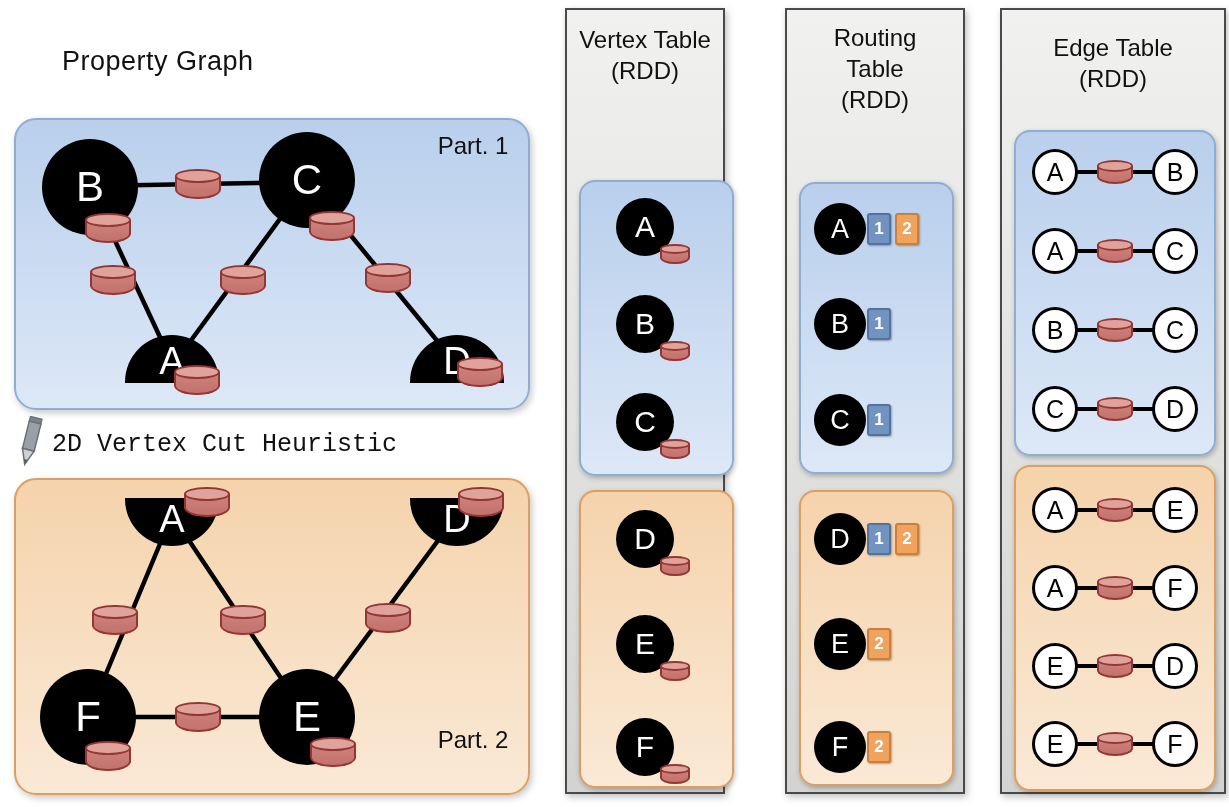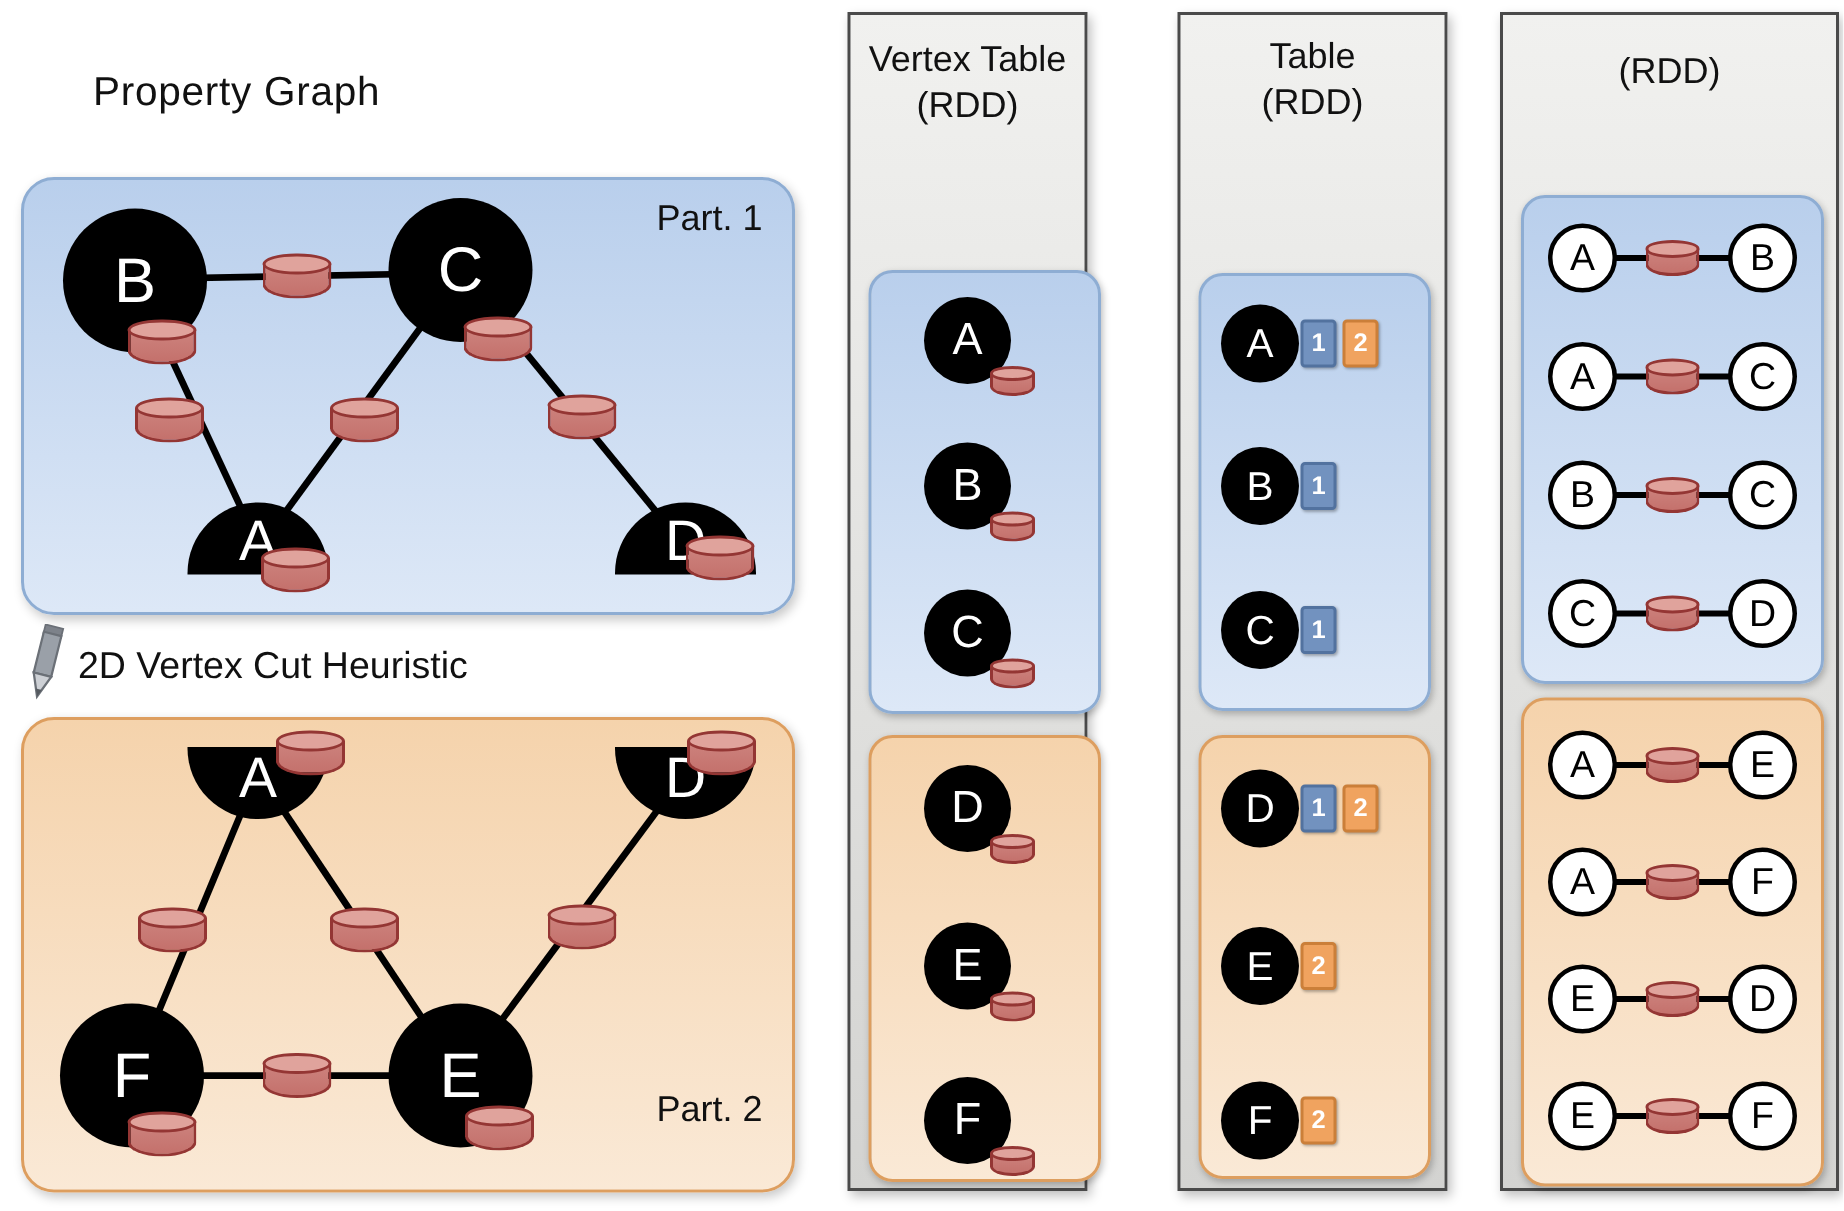--- a/index.html
+++ b/index.html
@@ -3,21 +3,21 @@
 <meta charset="utf-8">
 <style>
   html,body { margin:0; padding:0; background:#ffffff; }
   .canvas {
     position:relative; width:1229px; height:807px; background:#ffffff;
     font-family:"Liberation Sans", sans-serif; color:#111; overflow:hidden;
   }
   .abs { position:absolute; }
 
   .section-title { font-size:27px; letter-spacing:0.5px; z-index:3; }
-  .heuristic-label { font-size:25px; z-index:3; }
+  .heuristic-label { font-size:25px; z-index:3;font-family:Liberation Mono, monospace; }
   .plabel { font-size:24px; z-index:3; text-align:center; width:86px; }
 
   
   .pbox { border-radius:22px; box-sizing:border-box; z-index:0;
           box-shadow:2px 3px 7px rgba(0,0,0,0.22); }
   .pbox.blue   { background:linear-gradient(180deg,#b9cfec 0%,#dde8f7 100%); border:2px solid #8eadd3; }
   .pbox.orange { background:linear-gradient(180deg,#f5d3ac 0%,#fae9d6 100%); border:2px solid #dd9e5f; }
   .pbox.inner  { border-radius:16px; box-shadow:1px 2px 5px rgba(0,0,0,0.25); }
 
   
@@ -238,20 +238,21 @@
         <span>F</span>
       </div>
     <div class="cyl sm abs" style="left:93px;top:754px;">
         <i class="cyl-body"></i>
         <i class="cyl-top"></i>
       </div>
   </div>
 
   <div class="panel abs" style="left:785px;top:8px;width:180px;height:786px;">
     <div class="panel-title" style="top:12px;">
+      <div>Routing</div>
       <div>Table</div>
       <div>(RDD)</div>
     </div>
 
     <div class="pbox blue inner abs" style="left:12px;top:172px;width:155px;height:292px;"></div>
     <div class="vertex rsz abs" style="left:27px;top:193px;width:52px;height:52px;">
         <span>A</span>
       </div>
     <div class="badge blue abs" style="left:80px;top:203px;">1</div>
     <div class="badge orange abs" style="left:108px;top:203px;">2</div>
@@ -275,20 +276,21 @@
       </div>
     <div class="badge orange abs" style="left:80px;top:618px;">2</div>
     <div class="vertex rsz abs" style="left:27px;top:711px;width:52px;height:52px;">
         <span>F</span>
       </div>
     <div class="badge orange abs" style="left:80px;top:721px;">2</div>
   </div>
 
   <div class="panel abs" style="left:1000px;top:8px;width:226px;height:786px;">
     <div class="panel-title" style="top:22px;">
+      <div>Edge Table</div>
       <div>(RDD)</div>
     </div>
 
     <div class="pbox blue inner abs" style="left:12px;top:120px;width:202px;height:326px;"></div>
 
     <div class="eline abs" style="left:53px;top:160px;width:120px;"></div>
     <div class="ecirc abs" style="left:30px;top:139px;width:46px;height:46px;">A</div>
     <div class="ecirc abs" style="left:150px;top:139px;width:46px;height:46px;">B</div>
     <div class="cyl md abs" style="left:95px;top:150px;">
         <i class="cyl-body"></i>

